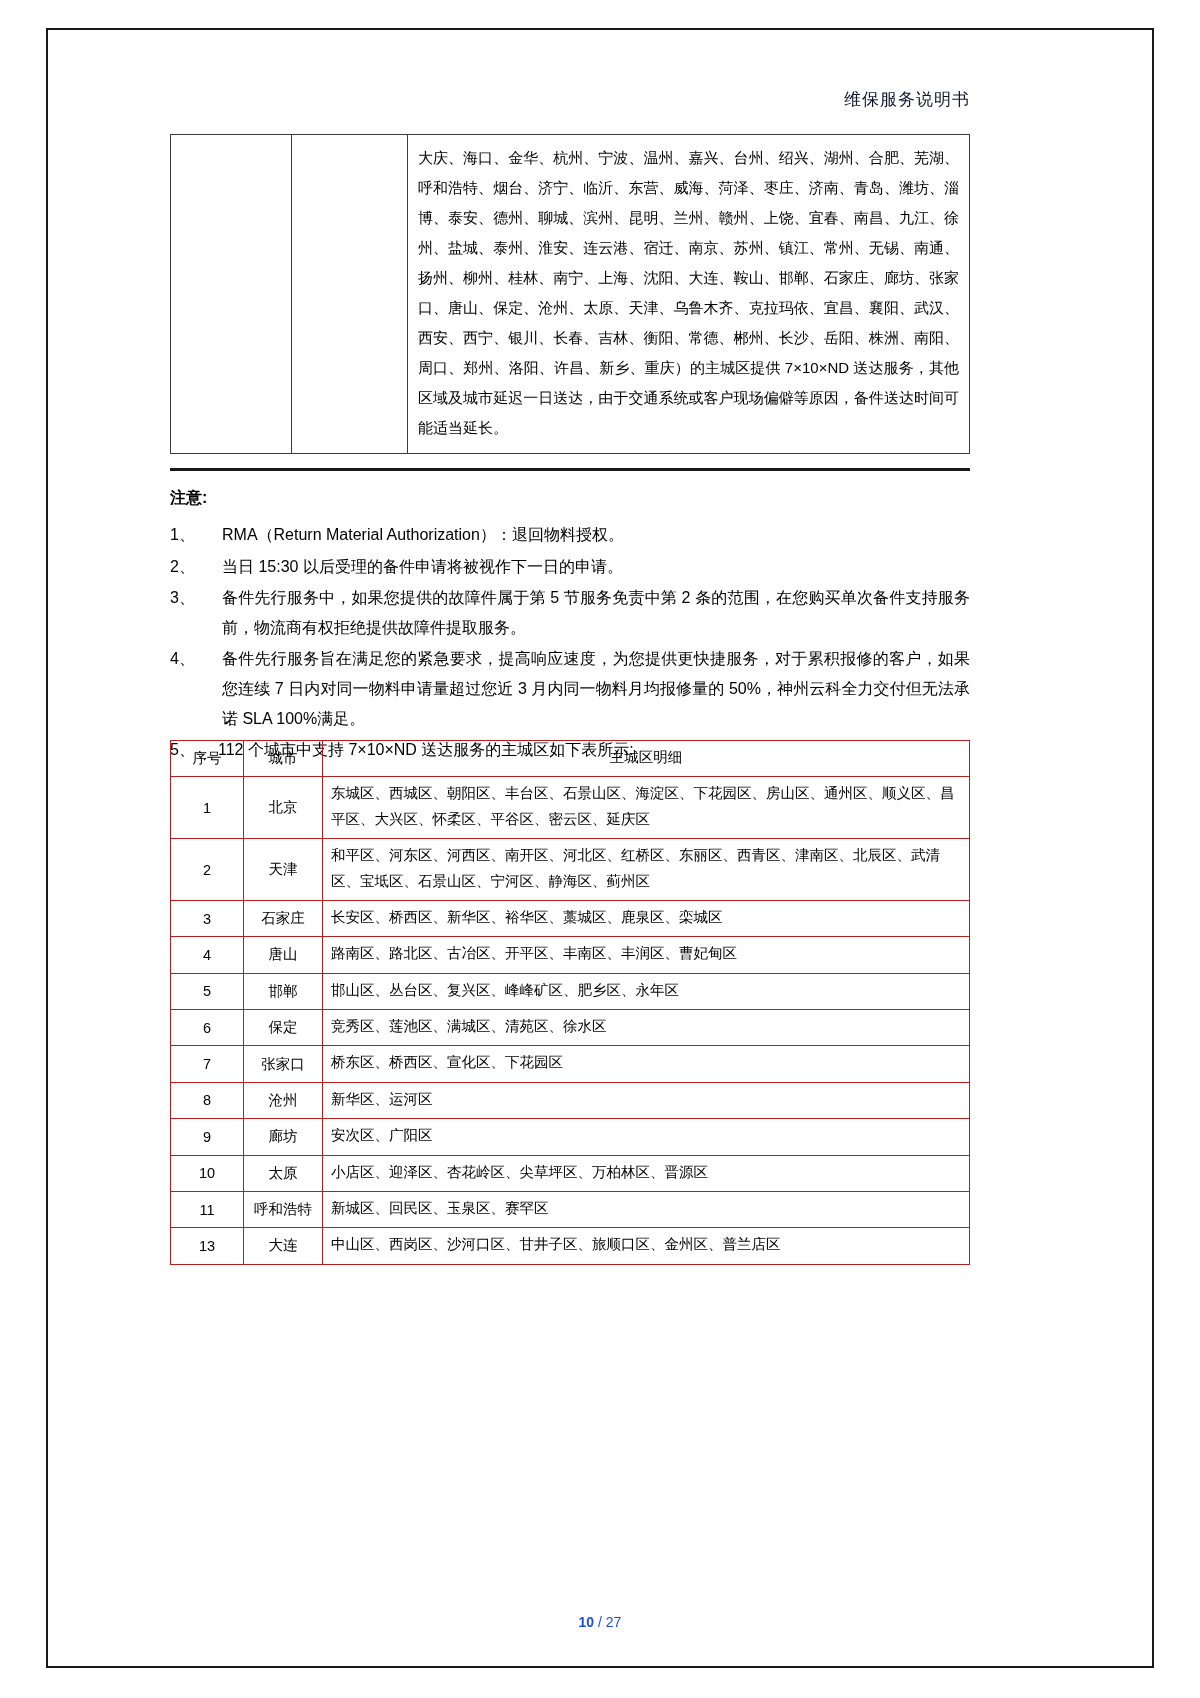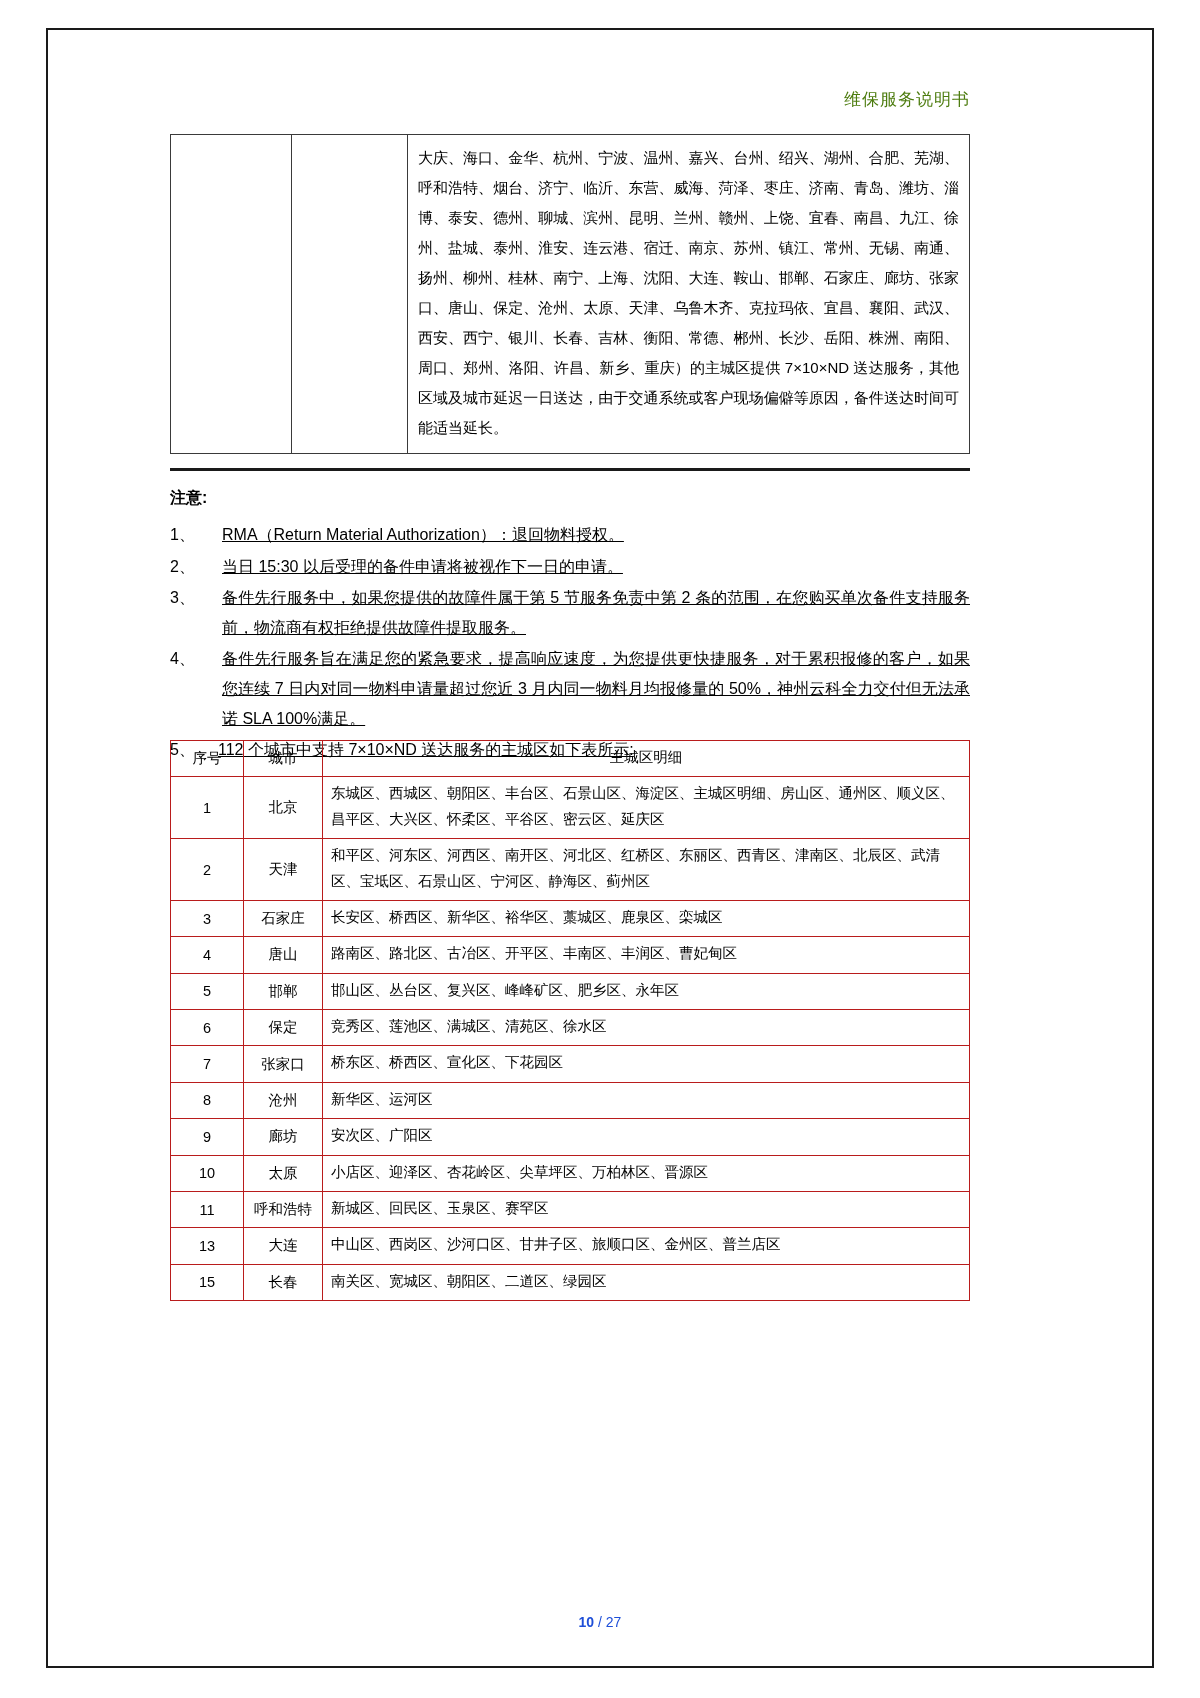--- a/index.html
+++ b/index.html
@@ -32,21 +32,21 @@
     position: absolute;
     left: 170px;
     top: 60px;
     width: 800px;
   }
   .header-title {
     position: absolute;
     right: 0;
     top: 28px;
     font-size: 17px;
-    color: #4d7c0f;
+    color: #0f172a;
     letter-spacing: 1px;
     white-space: nowrap;
   }
   
   .top-table {
     position: absolute;
     left: 0;
     top: 74px;
     width: 800px;
     border-collapse: collapse;
@@ -97,21 +97,20 @@
     margin-bottom: 2px;
   }
   .note .num {
     width: 52px;
     flex: 0 0 52px;
   }
   .note .txt {
     flex: 1;
     text-align: justify;
     text-justify: inter-ideograph;
-    text-decoration: underline;
   }
   .note.tight .num { width: 48px; flex: 0 0 48px; }
 
   
   .dist-table {
     position: absolute;
     left: 0;
     top: 680px;
     width: 800px;
     border-collapse: collapse;
@@ -194,21 +193,21 @@
         <tr>
           <th class="col-idx">序号</th>
           <th class="col-city">城市</th>
           <th class="col-det" style="text-align:center">主城区明细</th>
         </tr>
       </thead>
       <tbody>
         <tr>
           <td class="col-idx">1</td>
           <td class="col-city">北京</td>
-          <td class="col-det">东城区、西城区、朝阳区、丰台区、石景山区、海淀区、主城区明细、房山区、通州区、顺义区、昌平区、大兴区、怀柔区、平谷区、密云区、延庆区</td>
+          <td class="col-det">东城区、西城区、朝阳区、丰台区、石景山区、海淀区、下花园区、房山区、通州区、顺义区、昌平区、大兴区、怀柔区、平谷区、密云区、延庆区</td>
         </tr>
         <tr>
           <td class="col-idx">2</td>
           <td class="col-city">天津</td>
           <td class="col-det">和平区、河东区、河西区、南开区、河北区、红桥区、东丽区、西青区、津南区、北辰区、武清区、宝坻区、石景山区、宁河区、静海区、蓟州区</td>
         </tr>
         <tr>
           <td class="col-idx">3</td>
           <td class="col-city">石家庄</td>
           <td class="col-det">长安区、桥西区、新华区、裕华区、藁城区、鹿泉区、栾城区</td>
@@ -250,25 +249,20 @@
         </tr>
         <tr>
           <td class="col-idx">11</td>
           <td class="col-city">呼和浩特</td>
           <td class="col-det">新城区、回民区、玉泉区、赛罕区</td>
         </tr>
         <tr>
           <td class="col-idx">13</td>
           <td class="col-city">大连</td>
           <td class="col-det">中山区、西岗区、沙河口区、甘井子区、旅顺口区、金州区、普兰店区</td>
-        </tr>
-        <tr>
-          <td class="col-idx">15</td>
-          <td class="col-city">长春</td>
-          <td class="col-det">南关区、宽城区、朝阳区、二道区、绿园区</td>
         </tr>
       </tbody>
     </table>
 
   </div>
 
   <div class="footer">
     <span class="pg">10</span>
     <span>/</span>
     <span>27</span>

